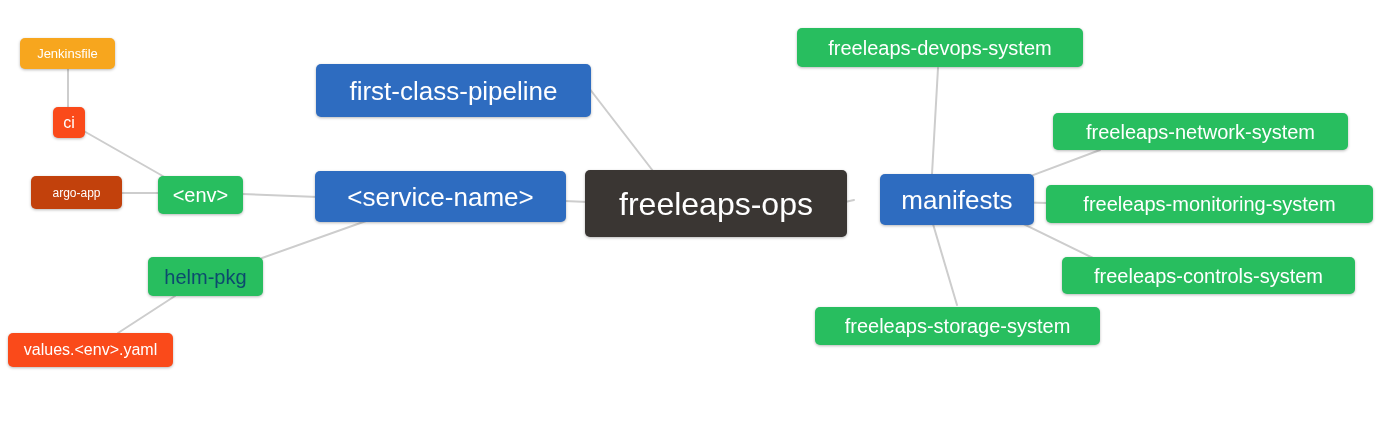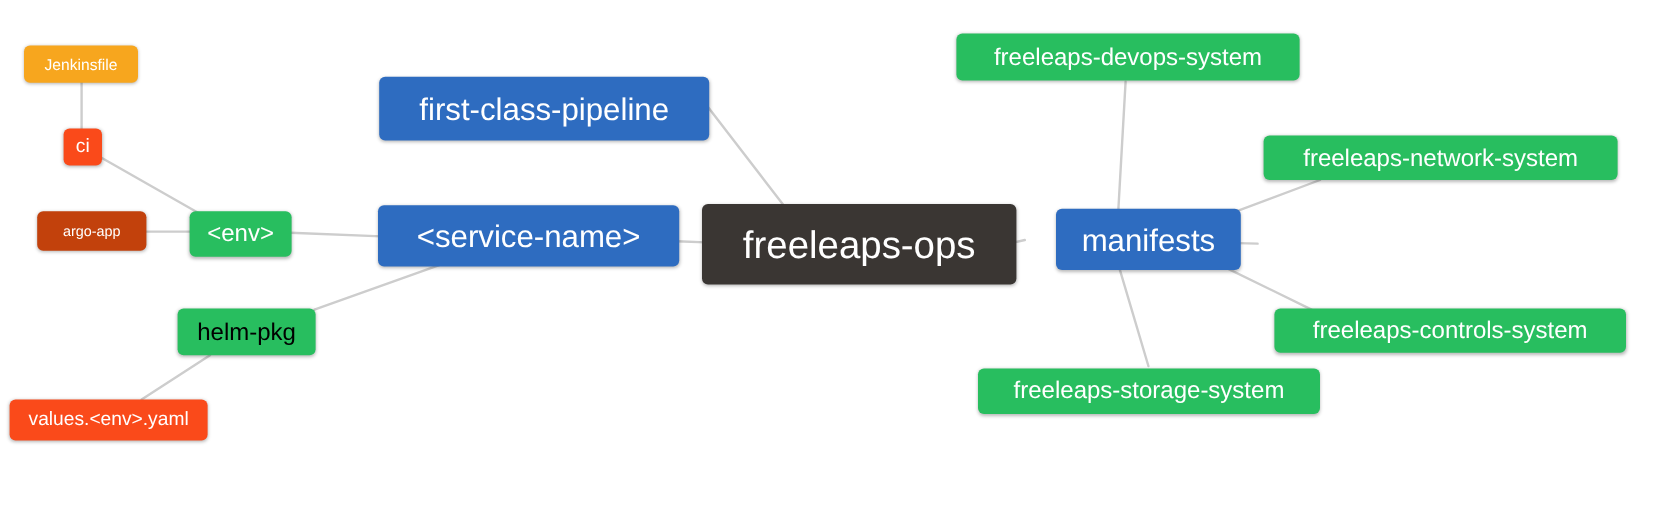--- a/index.html
+++ b/index.html
@@ -57,22 +57,23 @@
       <line x1="1006" y1="202" x2="1048" y2="203" stroke="#CDCDCD" stroke-width="2" stroke-linecap="round"></line>
       <line x1="1003" y1="214" x2="1093" y2="258" stroke="#CDCDCD" stroke-width="2" stroke-linecap="round"></line>
       <line x1="933" y1="224" x2="957" y2="305" stroke="#CDCDCD" stroke-width="2" stroke-linecap="round"></line>
     </svg>
 
   <div class="node" style="left: 585px; top: 170px; width: 262px; height: 67px; font-size: 32px; background: rgb(58, 54, 51); color: rgb(255, 255, 255);">freeleaps-ops</div>
   <div class="node" style="left: 316px; top: 36px; width: 275px; height: 53px; font-size: 26px; background: rgb(46, 108, 192); color: rgb(255, 255, 255); margin-top: 28px;">first-class-pipeline</div>
   <div class="node" style="left: 315px; top: 171px; width: 251px; height: 51px; font-size: 26px; background: rgb(46, 108, 192); color: rgb(255, 255, 255);">&lt;service-name&gt;</div>
   <div class="node" style="left: 852px; top: 174px; width: 154px; height: 51px; font-size: 26px; background: rgb(46, 108, 192); color: rgb(255, 255, 255); margin-left: 28px;">manifests</div>
   <div class="node" style="left: 158px; top: 176px; width: 85px; height: 38px; font-size: 20px; background: rgb(40, 190, 95); color: rgb(255, 255, 255);">&lt;env&gt;</div>
-  <div class="node" style="left: 148px; top: 257px; width: 115px; height: 39px; font-size: 20px; background: rgb(40, 190, 95); color: #000000;">helm-pkg</div>
+  <div class="node" style="left: 148px; top: 257px; width: 115px; height: 39px; font-size: 20px; background: rgb(40, 190, 95); color: #0c4a6e;">helm-pkg</div>
   <div class="node" style="left: 53px; top: 107px; width: 32px; height: 31px; font-size: 16px; background: rgb(250, 74, 26); color: rgb(255, 255, 255);">ci</div>
   <div class="node" style="left: 31px; top: 176px; width: 91px; height: 33px; font-size: 12px; background: #c2410c; color: rgb(255, 255, 255);">argo-app</div>
   <div class="node" style="left: 8px; top: 333px; width: 165px; height: 34px; font-size: 16px; background: rgb(250, 74, 26); color: rgb(255, 255, 255);">values.&lt;env&gt;.yaml</div>
   <div class="node" style="left: 20px; top: 26px; width: 95px; height: 31px; font-size: 13px; background: rgb(247, 166, 30); color: rgb(255, 255, 255); margin-top: 12px;">Jenkinsfile</div>
   <div class="node" style="left: 797px; top: 28px; width: 286px; height: 39px; font-size: 20px; background: rgb(40, 190, 95); color: rgb(255, 255, 255);">freeleaps-devops-system</div>
   <div class="node" style="left: 1053px; top: 113px; width: 295px; height: 37px; font-size: 20px; background: rgb(40, 190, 95); color: rgb(255, 255, 255);">freeleaps-network-system</div>
+  <div class="node" style="left: 1046px; top: 185px; width: 327px; height: 38px; font-size: 20px; background: rgb(40, 190, 95); color: rgb(255, 255, 255);">freeleaps-monitoring-system</div>
   <div class="node" style="left: 1062px; top: 257px; width: 293px; height: 37px; font-size: 20px; background: rgb(40, 190, 95); color: rgb(255, 255, 255);">freeleaps-controls-system</div>
   <div class="node" style="left: 815px; top: 307px; width: 285px; height: 38px; font-size: 20px; background: rgb(40, 190, 95); color: rgb(255, 255, 255);">freeleaps-storage-system</div>
 </div>
 
 </body></html>

